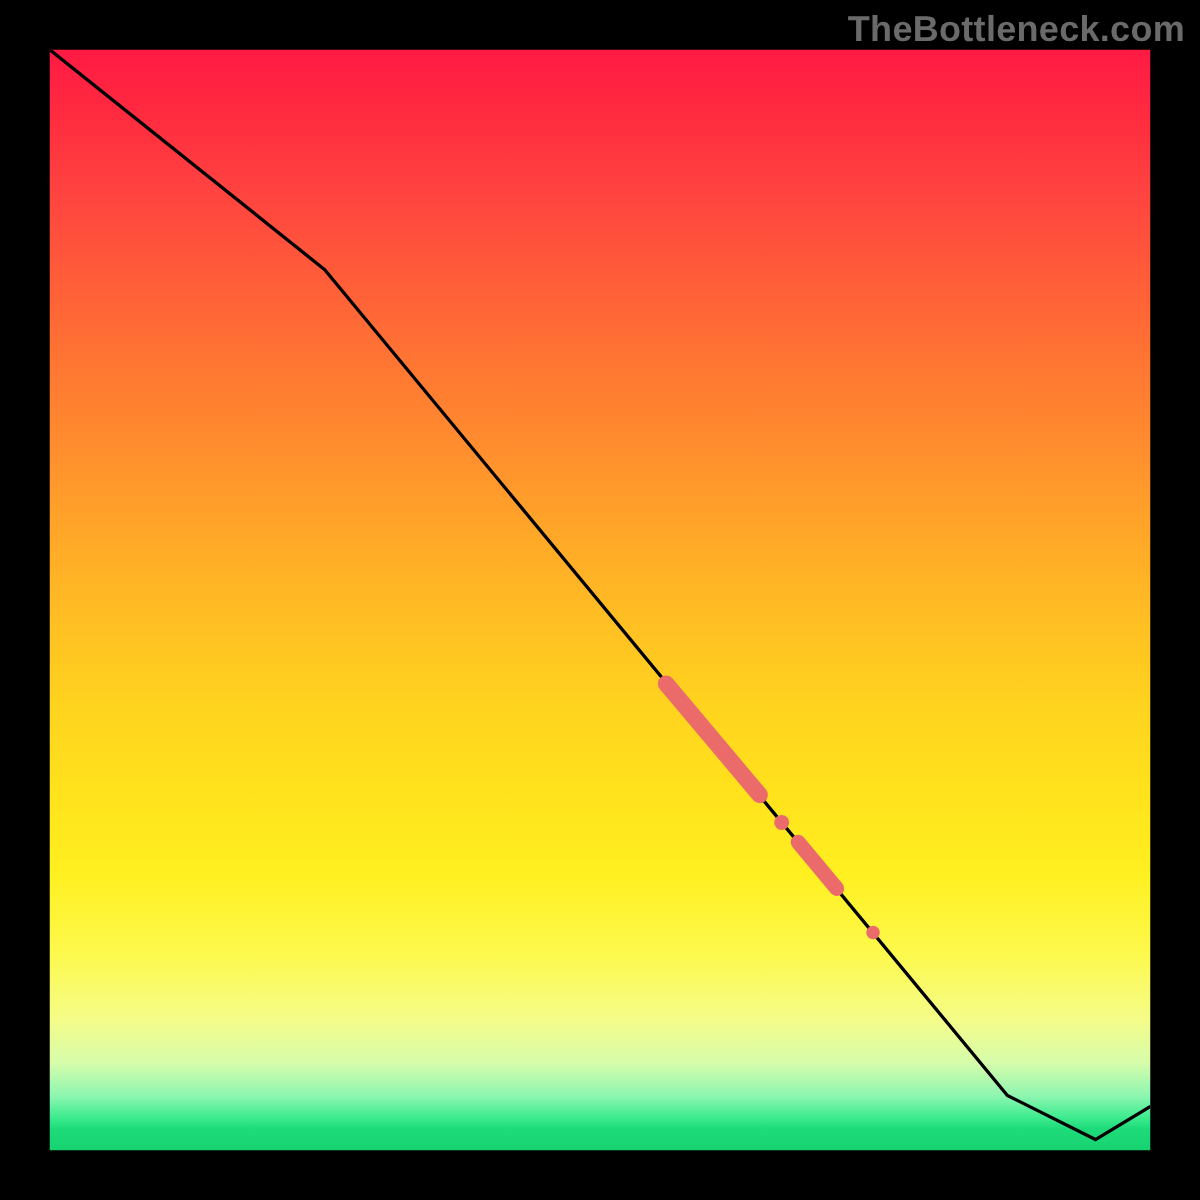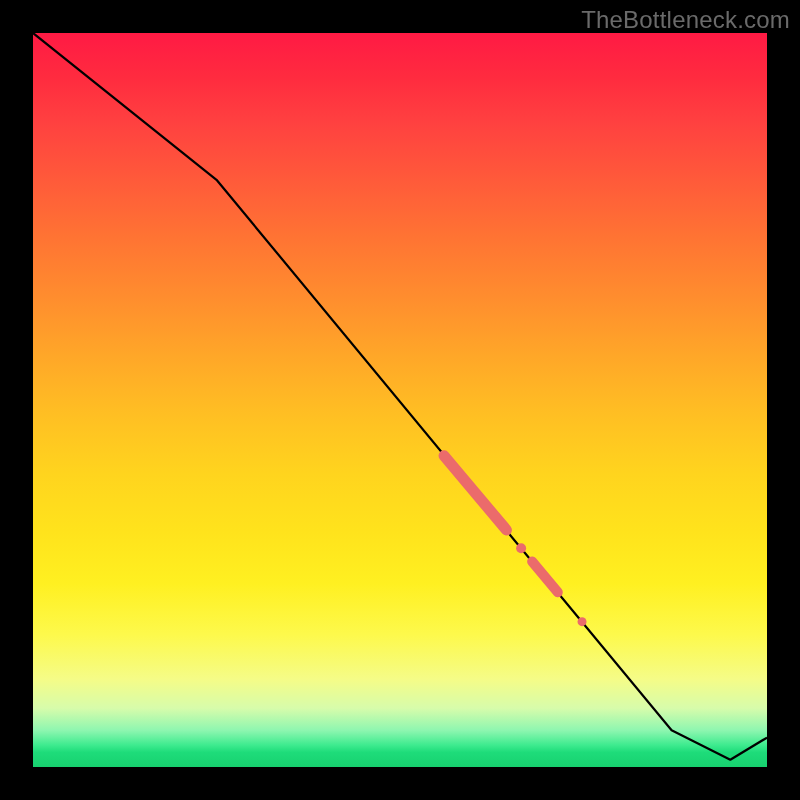--- a/index.html
+++ b/index.html
@@ -10,21 +10,21 @@
     position: relative;
     font-family: Arial, Helvetica, sans-serif;
     overflow: hidden;
   }
   .watermark {
     position: absolute;
     top: 6px;
     right: 10px;
     color: #6a6a6a;
     font-size: 24px;
-    font-weight: 400;
+    font-weight: 700;
     letter-spacing: 0.2px;
     z-index: 10;
   }
   .plot-area {
     position: absolute;
     left: 33px;
     top: 33px;
     width: 734px;
     height: 734px;
     overflow: hidden;

